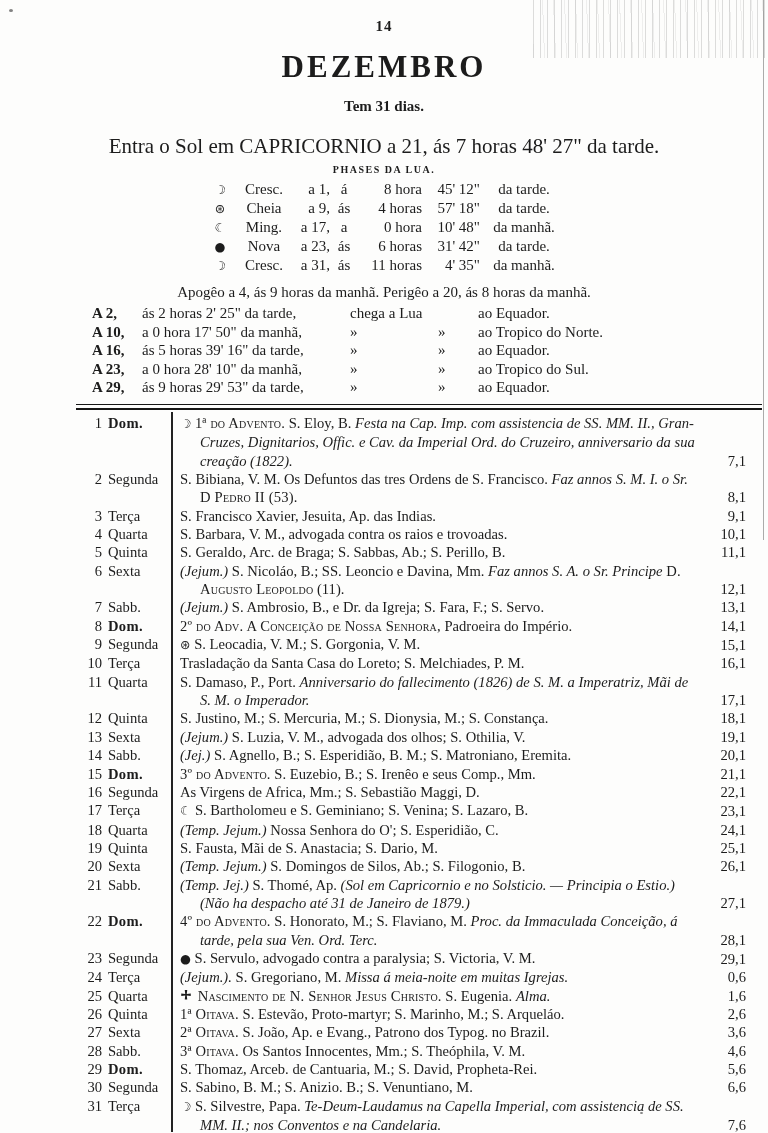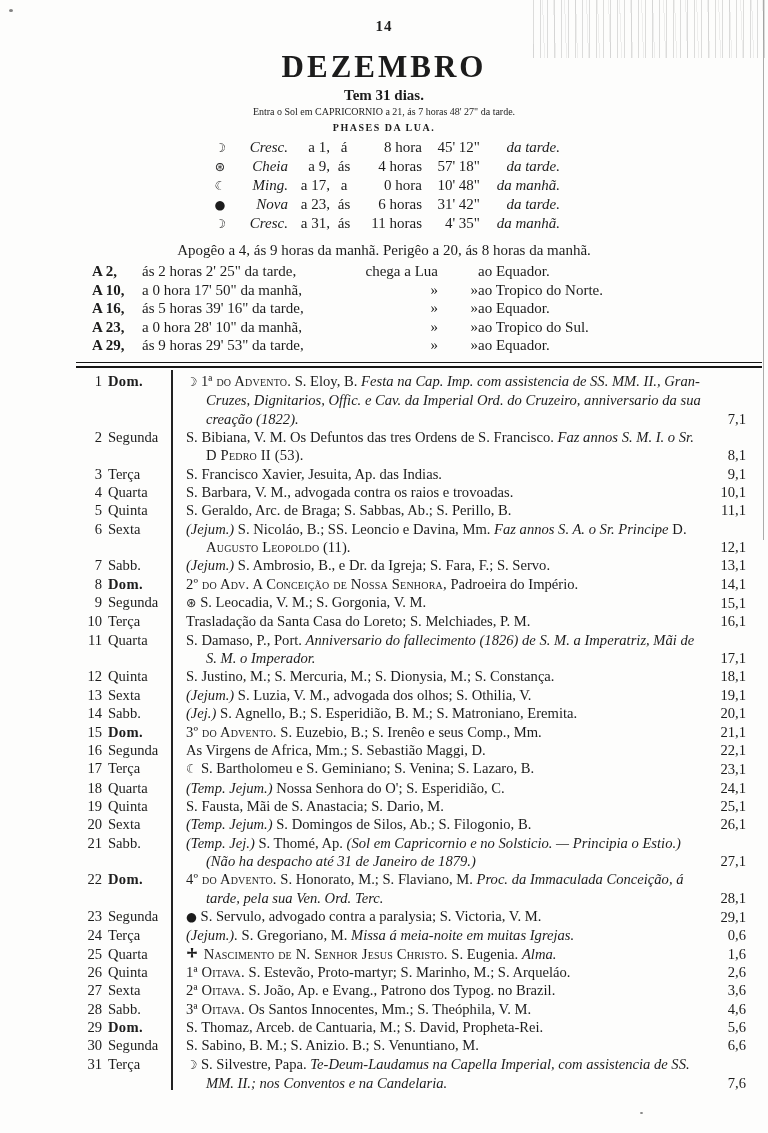--- a/index.html
+++ b/index.html
@@ -12,52 +12,52 @@
   .artifact{position:absolute;pointer-events:none;}
   #streaks{top:0;right:0;width:235px;height:58px;opacity:.28;
     background:repeating-linear-gradient(90deg,rgba(40,40,40,.55) 0 1px,transparent 1px 7px),
                repeating-linear-gradient(88deg,rgba(40,40,40,.25) 0 1px,transparent 1px 11px);}
   #edge-line{top:0;right:4px;width:1px;height:540px;background:rgba(70,70,70,.45);}
   .speck{position:absolute;background:rgba(30,30,30,.55);border-radius:50%;}
 
   .center{text-align:center;}
   #page-number{padding-top:18px;font-size:15px;font-weight:bold;letter-spacing:1px;}
   #month-title{margin-top:14px;font-size:31px;font-weight:bold;letter-spacing:3px;}
-  #days-line{margin-top:2px;font-size:15px;font-weight:bold;}
-  #sun-line{margin-top:2px;font-size:10px;}
+  #days-line{margin-top:13px;font-size:15px;font-weight:bold;}
+  #sun-line{margin-top:19px;font-size:21px;}
   #phases-title{margin-top:5px;font-size:10px;letter-spacing:1.5px;font-weight:bold;}
 
   #phases{margin:5px auto 0;display:grid;width:fit-content;
     grid-template-columns:24px 56px 42px 28px 64px 58px 80px;
     font-size:15px;line-height:19px;}
   #phases .g{text-align:center;}
   #phases .r{text-align:right;}
   #phases .c{text-align:center;}
-  #phases .l{text-align:right;padding-left:8px;font-style:italic;}
+  #phases .l{text-align:center;padding-left:8px;}
 
   .glyph{font-family:"DejaVu Sans",sans-serif;font-size:12.5px;}
 
   #apsides{margin-top:9px;font-size:15px;}
 
   #equator{margin:3px 0 0 92px;display:grid;
     grid-template-columns:50px 208px 88px 40px auto;
     font-size:15px;line-height:18.6px;}
   #equator .r{text-align:left;padding-right:6px;font-weight:bold;}
-  #equator .c{text-align:right;}
+  #equator .c{text-align:left;}
 
   #rule{margin:7px 6px 0 76px;border-top:1.5px solid #161616;border-bottom:2.5px solid #161616;height:3px;}
 
   #calendar{position:relative;margin:4px 22px 0 78px;width:668px;}
   #divider{position:absolute;left:93px;top:-2px;bottom:2px;width:1.5px;background:#222;}
   .cal-row{display:grid;grid-template-columns:24px 69px 1fr 45px;
     font-size:14.6px;line-height:18.35px;}
   .c-day{text-align:right;}
   .c-wd{padding-left:6px;white-space:nowrap;}
   .c-wd.sun{font-weight:bold;letter-spacing:.3px;}
-  .c-entry{padding-left:15px;}
+  .c-entry{padding-left:9px;}
   .c-entry p{margin:0;padding-left:20px;text-indent:-20px;}
   .c-age{display:flex;align-items:flex-end;justify-content:flex-end;}
   .it{font-style:italic;}
   .sc{font-variant:small-caps;letter-spacing:.2px;}
   .rm{font-style:normal;}
   .cross-svg{display:inline-block;vertical-align:-1px;margin-right:2px;}
 </style>
 </head>
 <body>
 

